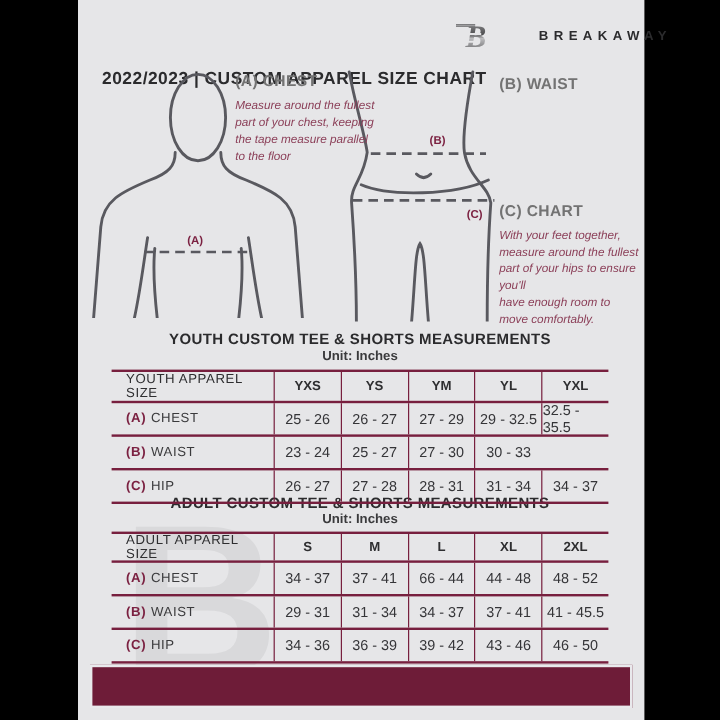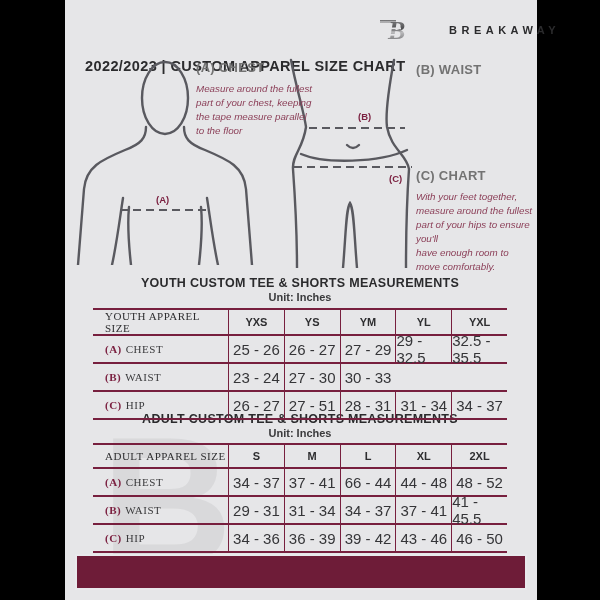--- a/index.html
+++ b/index.html
@@ -29,23 +29,23 @@
 
   
   .tbl-title { position:absolute; left:28px; width:414px; text-align:center;
                font-size:12.5px; font-weight:bold; color:#2b2b2d; letter-spacing:0.3px; }
   .tbl-unit  { position:absolute; left:28px; width:414px; text-align:center;
                font-size:11px; font-weight:bold; color:#3a3a3c; }
   .size-table { position:absolute; left:28px; width:414px; z-index:2; }
   .tr { display:grid; grid-template-columns:135px repeat(5, 1fr); border-top:2px solid #771f3e; }
   .tr:last-child { border-bottom:2px solid #771f3e; }
   .td { display:flex; align-items:center; justify-content:center;
-        font-size:15px; color:#353538; border-left:1.5px solid #771f3e; background:transparent; }
+        font-size:12px; color:#353538; border-left:1.5px solid #771f3e; background:transparent; }
   .td.label-col { justify-content:flex-start; padding-left:12px; border-left:none;
-                  font-size:11px; letter-spacing:0.5px; color:#3a3a3c;font-family:Liberation Serif, serif; }
+                  font-size:11px; letter-spacing:0.5px; color:#3a3a3c; }
   .header-row .td { font-weight:bold; font-size:11px; color:#2e2e30; }
   .header-row .td.label-col { font-weight:normal; }
   .youth .tr .td { height:26px; } .youth .header-row .td { height:24px; }
   .adult .tr .td { height:26px; } .adult .header-row .td { height:22px; }
   .pfx { color:#7b2141; font-weight:bold; margin-right:4px; }
 
   
   .watermark { position:absolute; left:36px; top:420px; font-size:182px; line-height:0.9;
                font-weight:bold; color:#d9d9db; z-index:1; letter-spacing:-6px; }
   .footer-bar { position:absolute; left:10px; top:554px; width:452px; height:36px;
@@ -136,30 +136,31 @@
         <div class="td">27 - 29</div>
         <div class="td">29 - 32.5</div>
         <div class="td">32.5 - 35.5</div>
       </div>
       <div class="tr">
         <div class="td label-col">
           <span class="pfx">(B)</span>
           <span>WAIST</span>
         </div>
         <div class="td">23 - 24</div>
+        <div class="td">25 - 27</div>
         <div class="td">27 - 30</div>
         <div class="td">30 - 33</div>
       </div>
       <div class="tr">
         <div class="td label-col">
           <span class="pfx">(C)</span>
           <span>HIP</span>
         </div>
         <div class="td">26 - 27</div>
-        <div class="td">27 - 51</div>
+        <div class="td">27 - 28</div>
         <div class="td">28 - 31</div>
         <div class="td">31 - 34</div>
         <div class="td">34 - 37</div>
       </div>
     </div>
 
     <div class="tbl-title" style="top:412px;">ADULT CUSTOM TEE &amp; SHORTS MEASUREMENTS</div>
     <div class="tbl-unit" style="top:427px;">Unit: Inches</div>
     <div class="size-table adult" style="top:443px;">
       <div class="tr header-row">

